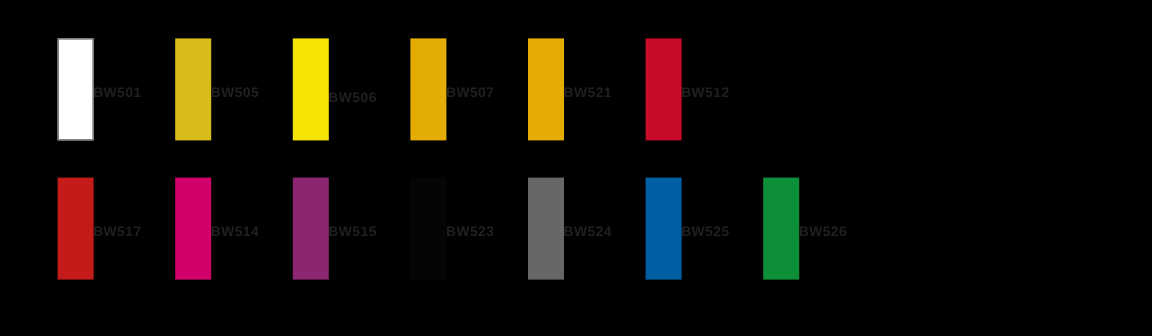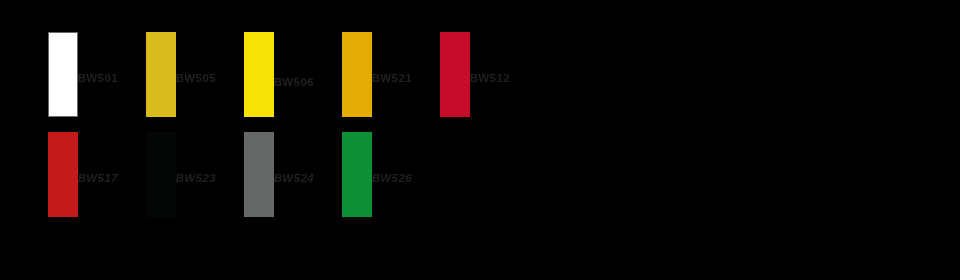--- a/index.html
+++ b/index.html
@@ -21,21 +21,21 @@
     background: #000000;
   }
   .swatch-row {
     position: absolute;
     left: 48px;
     display: flex;
     flex-direction: row;
     gap: 28px;
   }
   #row-1 { top: 32px; }
-  #row-2 { top: 132px; font-style: italic; }
+  #row-2 { top: 148px; }
 
   .swatch-cell {
     width: 70px;
     display: flex;
     flex-direction: row;
     align-items: center;
   }
   .swatch-chip {
     width: 85px;
     height: 85px;
@@ -68,39 +68,55 @@
       </div>
       <div class="swatch-cell">
         <div class="swatch-chip" title="BW505" style="background: rgb(217, 188, 28);"></div>
         <div class="swatch-label" style="color: rgb(35, 31, 32);">BW505</div>
       </div>
       <div class="swatch-cell">
         <div class="swatch-chip" title="BW506" style="background: rgb(247, 226, 5);"></div>
         <div class="swatch-label" style="color: rgb(35, 31, 32); margin-top: 16px;">BW506</div>
       </div>
       <div class="swatch-cell">
+        <div class="swatch-chip" title="BW507" style="background: rgb(227, 173, 4);"></div>
+        <div class="swatch-label" style="color: rgb(35, 31, 32);">BW507</div>
+      </div>
+      <div class="swatch-cell">
         <div class="swatch-chip" title="BW521" style="background: rgb(230, 172, 6);"></div>
         <div class="swatch-label" style="color: rgb(35, 31, 32);">BW521</div>
       </div>
       <div class="swatch-cell">
         <div class="swatch-chip" title="BW512" style="background: rgb(198, 12, 40);"></div>
         <div class="swatch-label" style="color: rgb(35, 31, 32);">BW512</div>
       </div>
     </div>
   <div class="swatch-row" id="row-2">
       <div class="swatch-cell">
         <div class="swatch-chip" title="BW517" style="background: rgb(194, 27, 25);"></div>
         <div class="swatch-label" style="color: rgb(35, 31, 32);">BW517</div>
       </div>
       <div class="swatch-cell">
+        <div class="swatch-chip" title="BW514" style="background: rgb(209, 0, 107);"></div>
+        <div class="swatch-label" style="color: rgb(35, 31, 32);">BW514</div>
+      </div>
+      <div class="swatch-cell">
+        <div class="swatch-chip" title="BW515" style="background: rgb(140, 38, 112);"></div>
+        <div class="swatch-label" style="color: rgb(35, 31, 32);">BW515</div>
+      </div>
+      <div class="swatch-cell">
         <div class="swatch-chip" title="BW523" style="background: rgb(4, 6, 5);"></div>
         <div class="swatch-label" style="color: rgb(35, 31, 32);">BW523</div>
       </div>
       <div class="swatch-cell">
         <div class="swatch-chip" title="BW524" style="background: rgb(102, 104, 104);"></div>
         <div class="swatch-label" style="color: rgb(35, 31, 32);">BW524</div>
+      </div>
+      <div class="swatch-cell">
+        <div class="swatch-chip" title="BW525" style="background: rgb(0, 95, 163);"></div>
+        <div class="swatch-label" style="color: rgb(35, 31, 32);">BW525</div>
       </div>
       <div class="swatch-cell">
         <div class="swatch-chip" title="BW526" style="background: rgb(13, 143, 56);"></div>
         <div class="swatch-label" style="color: rgb(35, 31, 32);">BW526</div>
       </div>
     </div>
 </div>
 
 </body></html>

